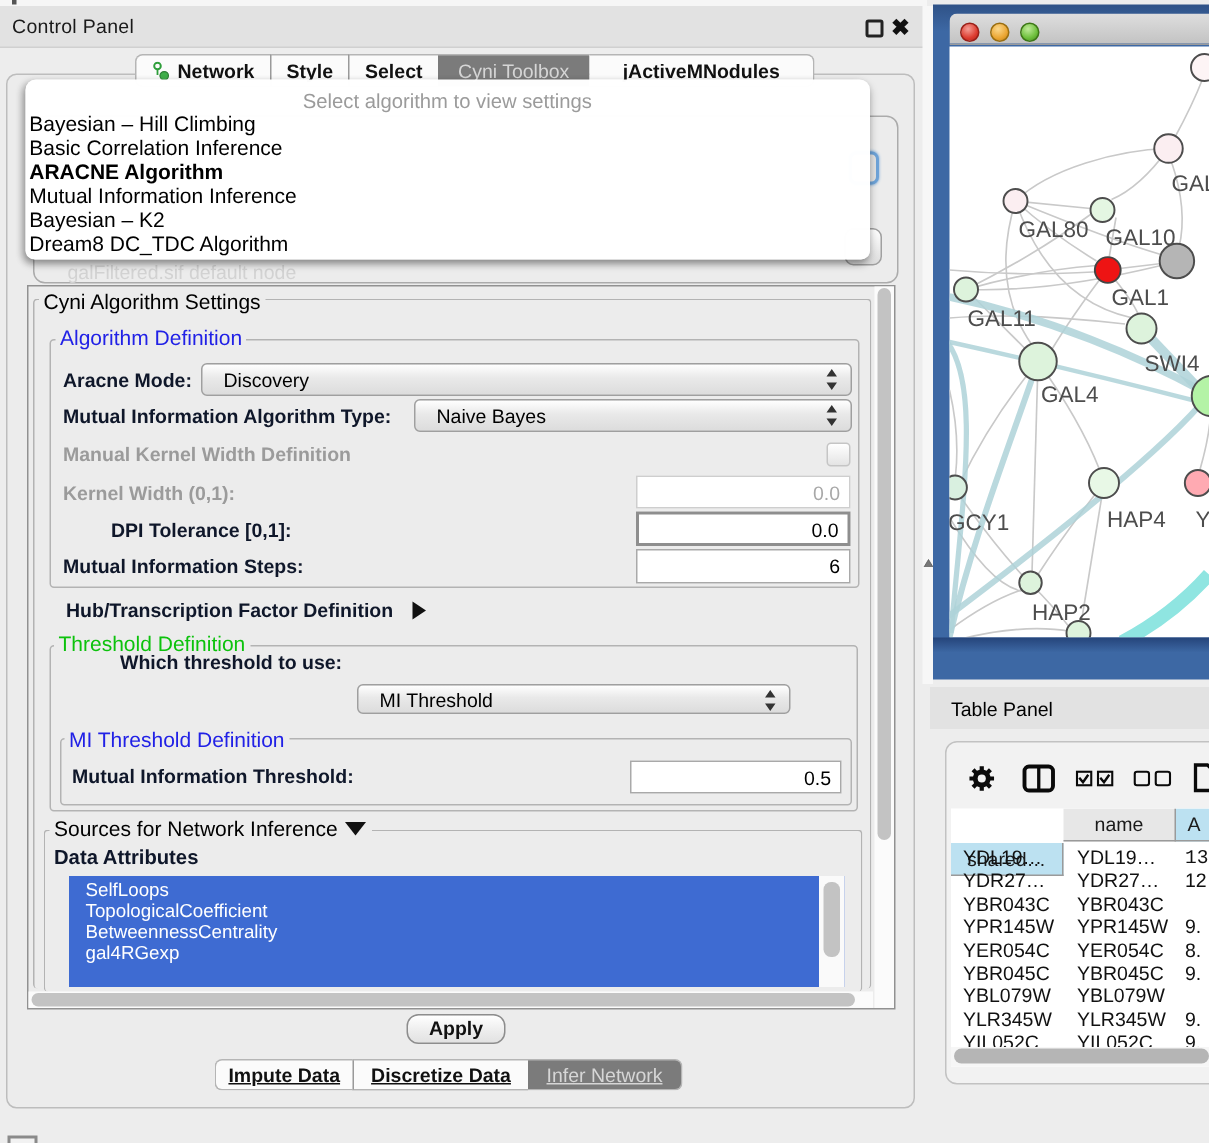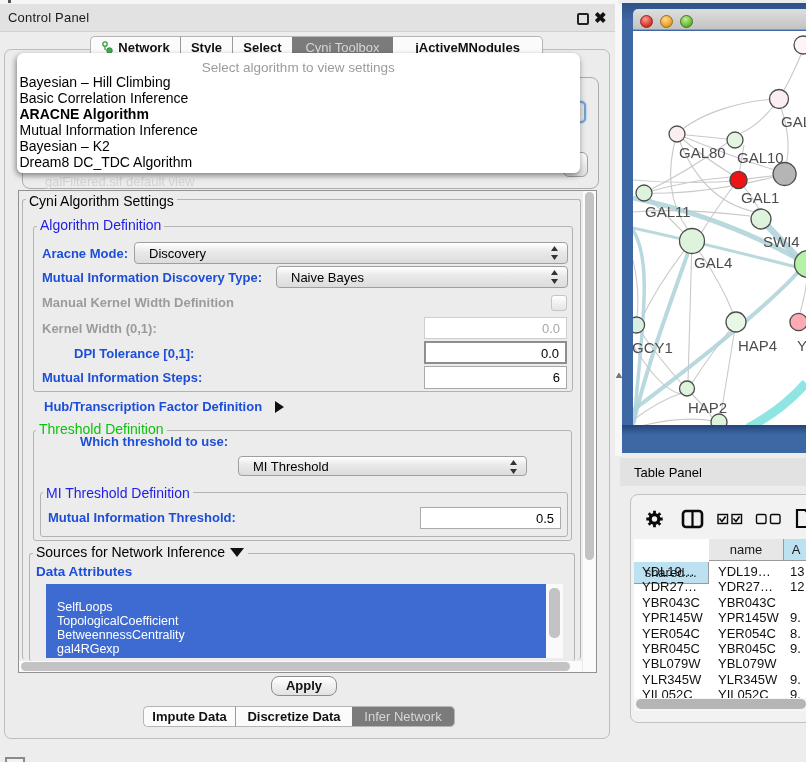--- a/index.html
+++ b/index.html
@@ -17,40 +17,40 @@
 
 .tabstrip { position:absolute; display:flex; }
 .tab { font-size:13px; font-weight:bold; color:#111; background:#fbfbfb;
   border-top:1px solid #b5b5b5; border-bottom:1px solid #b5b5b5; height:22px;
   display:flex; align-items:center; justify-content:center; }
 .tab.first { border-left:1px solid #b5b5b5; border-radius:5px 0 0 5px; }
 .tab.last { border-right:1px solid #b5b5b5; border-radius:0 5px 5px 0; }
 .tab.sep { border-left:1px solid #9a9a9a; }
 .tab.sel { background:#7b7b7b; color:#d6d6d6; }
 #toptabs { left:90px; top:36px; }
-#bottabs { left:143px; top:706px; } #bottabs .tab { height:21px; }
+#bottabs { left:143px; top:706px; } #bottabs .tab { height:21px;text-decoration:underline; }
 
 #scrollpane { left:18px; top:190px; width:579px; height:483px; border:1px solid #919191; background:#ececec; }
 .group { position:absolute; border:1px solid #b3b3b3; border-radius:3px; }
 .gtitle { position:absolute; background:#ececec; font-size:14px; padding:0 3px; white-space:nowrap; }
-.lbl { position:absolute; font-size:13px; font-weight:bold; color:#1d4ed8; white-space:nowrap; }
+.lbl { position:absolute; font-size:13px; font-weight:bold; color:#0f172a; white-space:nowrap; }
 .lbl.dis { color:#9b9b9b; }
 .combo { position:absolute; background:linear-gradient(#ffffff,#e9e9e9 45%,#dcdcdc);
   border:1px solid #9f9f9f; border-radius:4px; font-size:13px; color:#000; }
 .combo .ct { position:absolute; left:14px; top:3px; }
 .combo .ar { position:absolute; right:8px; top:2px; width:9px; height:16px; }
 .tf { position:absolute; background:#fff; border:1px solid #a9a9a9; font-size:13px;
   color:#000; text-align:right; padding:3px 6px 0 0; }
 .tf.dis { border:1px solid #cecece; color:#a8a8a8; }
 .tf.foc { border:2px solid #8e8e8e; }
 
 .sbthumb { position:absolute; background:#c3c3c3; border-radius:5px; }
 
 #attrlist { left:46px; top:584px; width:517px; height:74px; background:#3e6bd2; overflow:hidden; }
-#attrlist { padding-top:17px; } #attrlist div { color:#fff; font-size:12.5px; padding-left:11px; height:13.9px; line-height:13.5px; }
+#attrlist { padding-top:3px; } #attrlist div { color:#fff; font-size:12.5px; padding-left:11px; height:13.9px; line-height:13.5px; }
 
 #applybtn { left:271px; top:676px; width:66px; height:20px;
   background:linear-gradient(#ffffff,#ececec 60%,#e2e2e2); border:1px solid #8d8d8d;
   border-radius:8px; text-align:center; font-size:13px; font-weight:bold; color:#111; line-height:18px; }
 
 #mdi { left:622px; top:3px; width:184px; height:450px;
   background:linear-gradient(#2f5287 0%,#3d68a4 4%,#3d68a4 100%); }
 #macwin { left:633px; top:9px; width:173px; height:417px; }
 #mactitle { left:0; top:0; width:173px; height:21px;
   background:linear-gradient(#dedede,#c3c3c3); border-bottom:1px solid #9b9b9b;
@@ -106,21 +106,21 @@
   <div class="gtitle" style="left:37px;top:216.5px;color:#2121e6;">Algorithm Definition</div>
 
   <div class="lbl" style="left:42px;top:246px;">Aracne Mode:</div>
   <div class="combo" style="left:134px;top:242px;width:434px;height:22px;">
       <span class="ct">Discovery</span>
     <svg class="ar" viewBox="0 0 9 16">
         <path d="M4.5 1 L8 6 L1 6 Z M4.5 15 L1 10 L8 10 Z" fill="#333"></path>
       </svg>
     </div>
 
-  <div class="lbl" style="left:42px;top:270px;">Mutual Information Discovery Type:</div>
+  <div class="lbl" style="left:42px;top:270px;">Mutual Information Algorithm Type:</div>
   <div class="combo" style="left:276px;top:266px;width:292px;height:22px;">
       <span class="ct">Naive Bayes</span>
     <svg class="ar" viewBox="0 0 9 16">
         <path d="M4.5 1 L8 6 L1 6 Z M4.5 15 L1 10 L8 10 Z" fill="#333"></path>
       </svg>
     </div>
 
   <div class="lbl dis" style="left:42px;top:295px;">Manual Kernel Width Definition</div>
   <div class="abs" style="left:551px;top:295px;width:16px;height:16px;border:1px solid #c5c5c5;border-radius:3px;background:linear-gradient(#fff,#e4e4e4)"></div>
 
@@ -185,21 +185,21 @@
 
   <div id="popup" class="abs" style="left:16.5px;top:52.5px;width:563.5px;height:120px;background:rgba(255,255,255,0.985);border-radius:7px 7px 6px 6px;box-shadow:-2px 2px 5px rgba(0,0,0,0.22), 0 3px 6px rgba(0,0,0,0.28);z-index:20;">
     <div style="position:absolute;left:0;top:7px;width:100%;text-align:center;font-size:13.5px;color:#9b9b9b;">Select algorithm to view settings</div>
     <div class="pitem" style="top:21px;">Bayesian – Hill Climbing</div>
     <div class="pitem" style="top:37px;">Basic Correlation Inference</div>
     <div class="pitem" style="top:53px;font-weight:bold;">ARACNE Algorithm</div>
     <div class="pitem" style="top:69px;">Mutual Information Inference</div>
     <div class="pitem" style="top:85px;">Bayesian – K2</div>
     <div class="pitem" style="top:101px;">Dream8 DC_TDC Algorithm</div>
   </div>
-  <div class="abs" style="left:45px;top:174px;font-size:13px;color:#d2d2d2;z-index:5;">galFiltered.sif default view</div>
+  <div class="abs" style="left:45px;top:174px;font-size:13px;color:#d2d2d2;z-index:5;">galFiltered.sif default node</div>
 
   <div class="abs" style="left:615px;top:4px;width:7px;height:452px;background:#f7f7f7;"></div>
   <svg class="abs" style="left:615px;top:372px;" width="8" height="7" viewBox="0 0 8 7">
       <path d="M1 6 L4 1 L7 6" fill="#777" stroke="#555" stroke-width="0.5"></path>
     </svg>
 
   <div id="mdi" class="abs"></div>
   <div id="macwin" class="abs">
     <div id="mactitle" class="abs">
       <div class="light" style="left:7px;background:radial-gradient(circle at 40% 30%,#f49e96,#dd3c30 60%,#b02018);border:0.5px solid #9a2018;"></div>
@@ -303,21 +303,21 @@
         <path d="M718.5 517.5 l2.5 3 3.5 -5"></path>
         <path d="M732.5 517.5 l2.5 3 3.5 -5"></path>
       </g>
       <path d="M796 509 h8 l4 4 v13 h-12 z" fill="none" stroke="#0a0a0a" stroke-width="2.2" transform="translate(0,0)"></path>
     </svg>
   </div>
   <div id="tbl" class="abs">
     <div class="th" style="left:0;width:75px;background:#bce1f1;margin-top:23px;">shared…</div>
     <div class="th" style="left:75px;width:75px;background:#e7e7e7;">name</div>
     <div class="th" style="left:150px;width:25px;background:#bce1f1;">A</div>
-    <div class="trow" style="top:25px;"><span style="position:absolute;left:8px;">YDL19…</span><span style="position:absolute;left:84px;">YDL19…</span><span style="position:absolute;left:156px;">13</span></div>
+    <div class="trow" style="top:25px;"><span style="position:absolute;left:8px;">YDL19…</span><span style="position:absolute;left:84px;">YDL19…</span><span style="position:absolute;left:156px;font-family:Liberation Mono, monospace;">13</span></div>
     <div class="trow" style="top:40.4px;"><span style="position:absolute;left:8px;">YDR27…</span><span style="position:absolute;left:84px;">YDR27…</span><span style="position:absolute;left:156px;">12</span></div>
     <div class="trow" style="top:55.8px;"><span style="position:absolute;left:8px;">YBR043C</span><span style="position:absolute;left:84px;">YBR043C</span></div>
     <div class="trow" style="top:71.2px;"><span style="position:absolute;left:8px;">YPR145W</span><span style="position:absolute;left:84px;">YPR145W</span><span style="position:absolute;left:156px;">9.</span></div>
     <div class="trow" style="top:86.6px;"><span style="position:absolute;left:8px;">YER054C</span><span style="position:absolute;left:84px;">YER054C</span><span style="position:absolute;left:156px;">8.</span></div>
     <div class="trow" style="top:102px;"><span style="position:absolute;left:8px;">YBR045C</span><span style="position:absolute;left:84px;">YBR045C</span><span style="position:absolute;left:156px;">9.</span></div>
     <div class="trow" style="top:117.4px;"><span style="position:absolute;left:8px;">YBL079W</span><span style="position:absolute;left:84px;">YBL079W</span></div>
     <div class="trow" style="top:132.8px;"><span style="position:absolute;left:8px;">YLR345W</span><span style="position:absolute;left:84px;">YLR345W</span><span style="position:absolute;left:156px;">9.</span></div>
     <div class="trow" style="top:148.2px;"><span style="position:absolute;left:8px;">YIL052C</span><span style="position:absolute;left:84px;">YIL052C</span><span style="position:absolute;left:156px;">9.</span></div>
     <div class="abs" style="left:0;top:159px;width:172px;height:13px;background:#f6f6f6;"></div>
     <div class="sbthumb" style="left:2px;top:160px;width:170px;height:10px;background:#b5b5b5;"></div>

